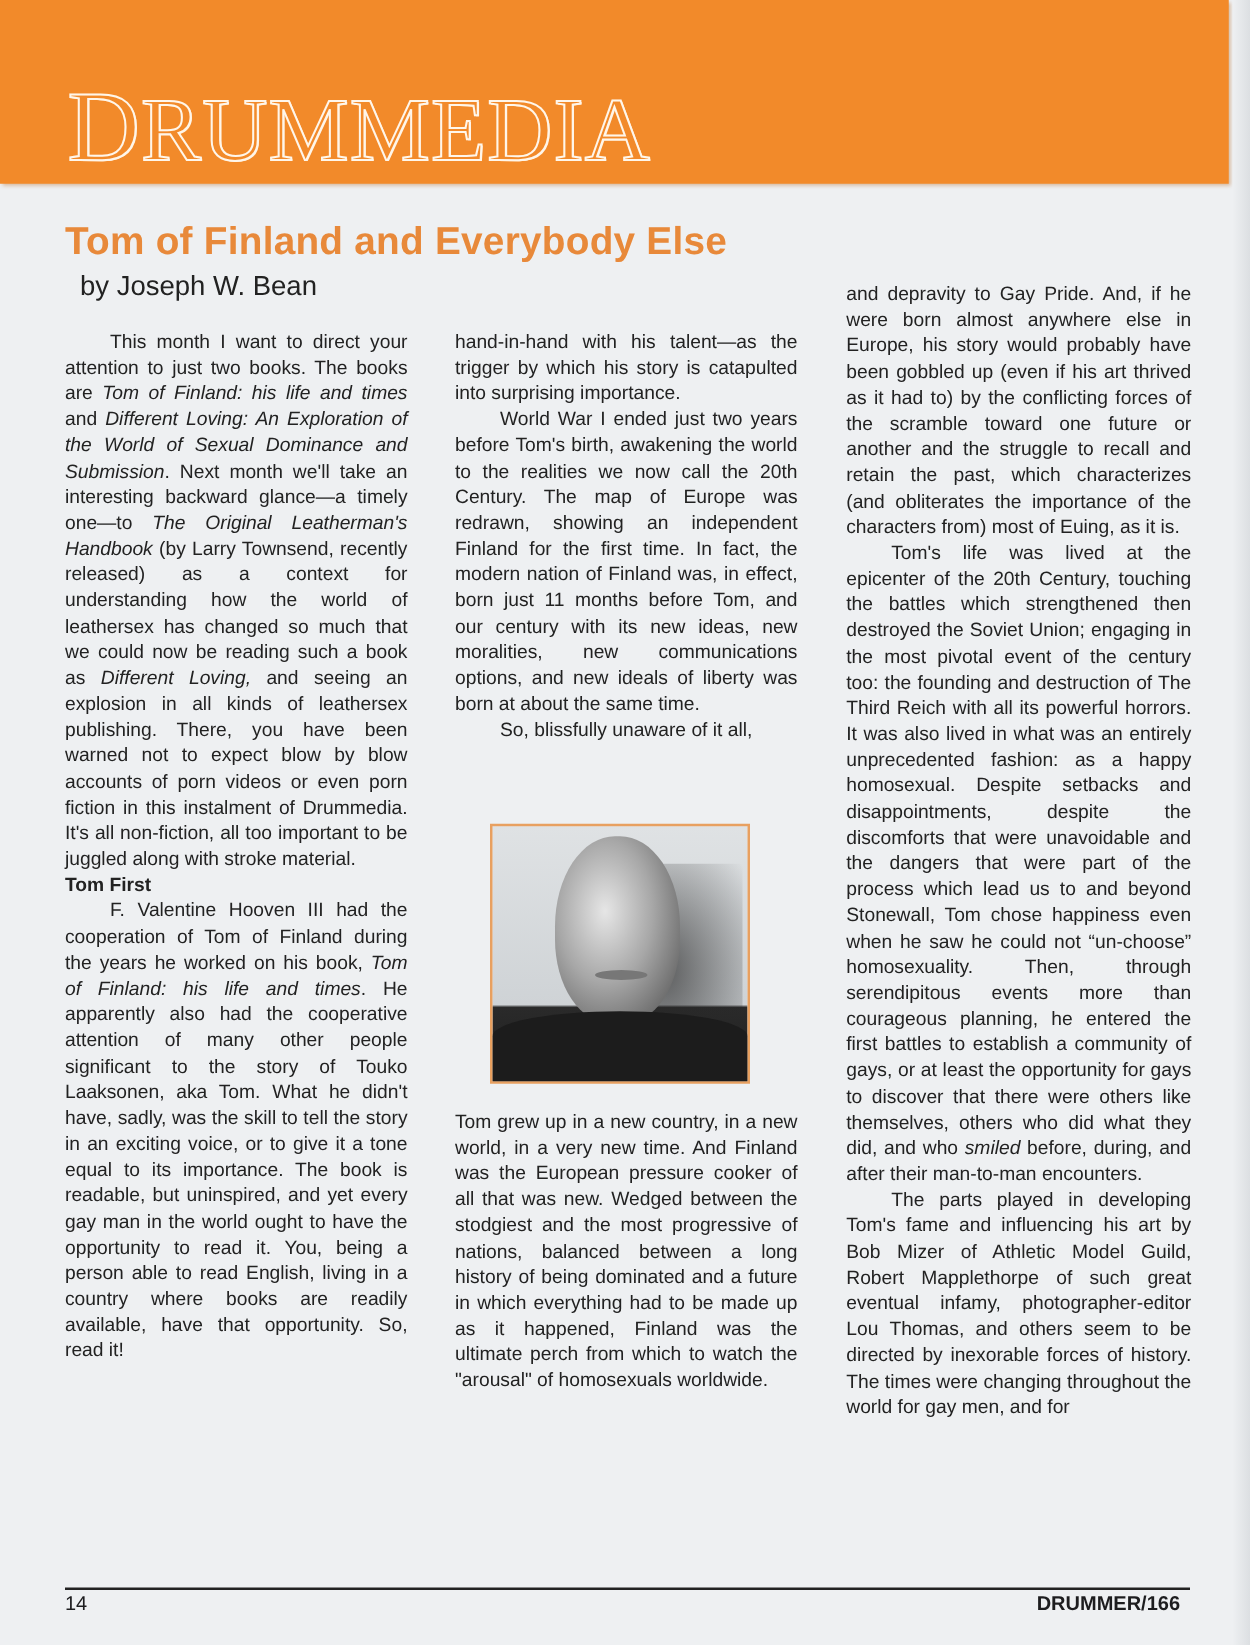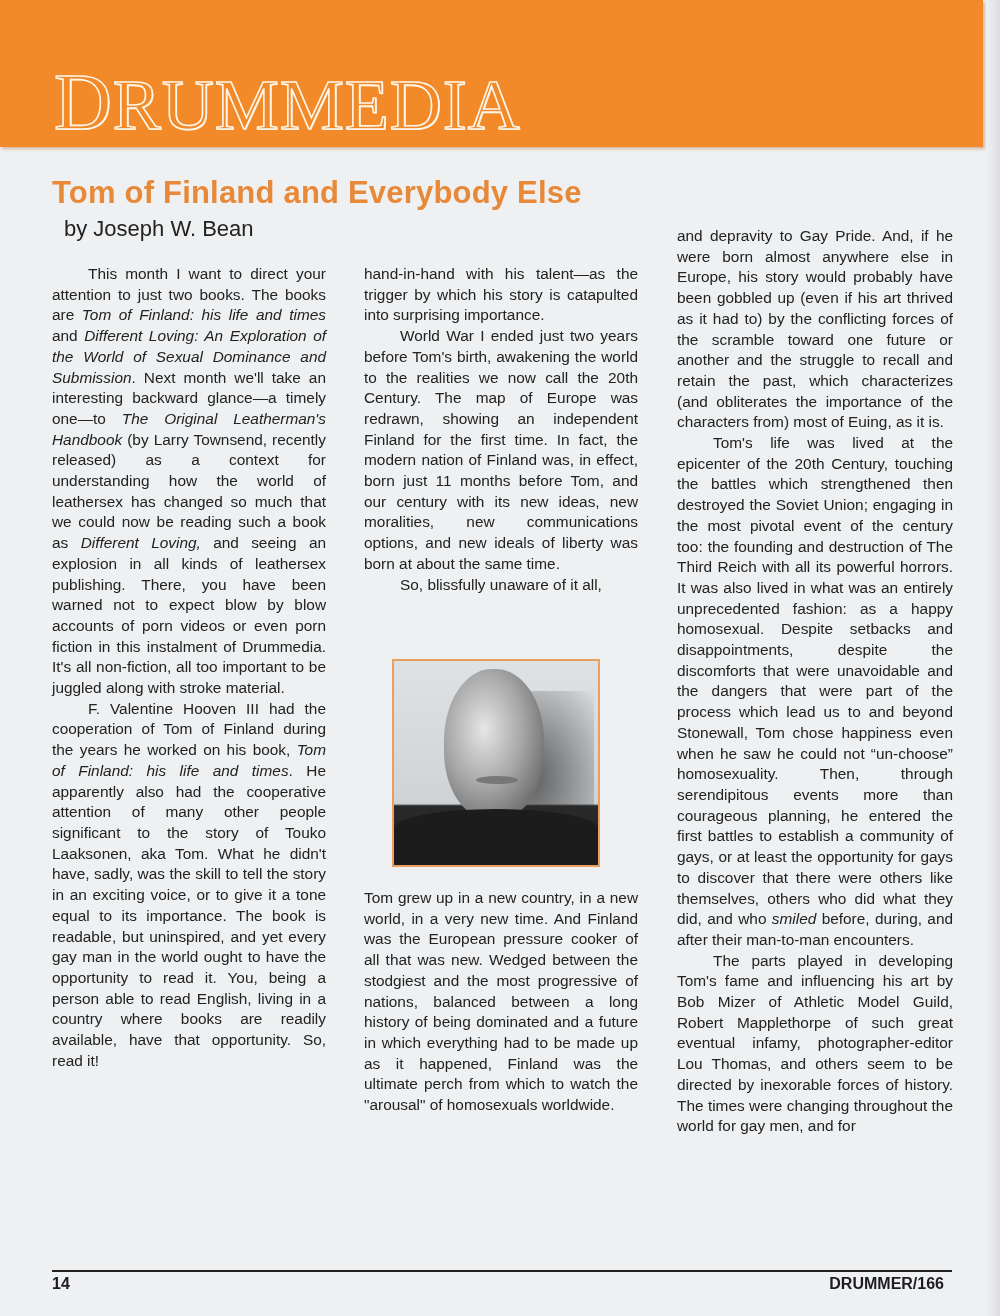--- a/index.html
+++ b/index.html
@@ -82,21 +82,21 @@
     position: absolute; left: 82px; top: 115px;
     width: 42px; height: 8px; border-radius: 50%;
     background: #777;
   }
   .rule {
     position: absolute; left: 52px; top: 1270px;
     width: 900px; height: 2px; background: #222;
   }
   .folio-left {
     position: absolute; left: 52px; top: 1275px;
-    font-size: 16px; font-weight: bold;
+    font-size: 16px; font-weight: normal;
   }
   .folio-right {
     position: absolute; right: 56px; top: 1275px;
     font-size: 16px; font-weight: bold;
   }
   .edge {
     position: absolute; right: 0; top: 0; width: 14px; height: 1316px;
     background: linear-gradient(90deg, #eef0f2, #dcdfe2);
   }
 </style>
@@ -106,20 +106,21 @@
 <div class="banner">
   <div class="banner-title"><span class="big">D</span><span class="small">RUMMEDIA</span></div>
 </div>
 <div class="edge"></div>
 
 <div class="article-title">Tom of Finland and Everybody Else</div>
 <div class="byline">by Joseph W. Bean</div>
 
 <div class="col col1">
   <p><span>This month I want to direct your attention to just two books. The books are </span><i>Tom of Finland: his life and times</i><span> and </span><i>Different Loving: An Exploration of the World of Sexual Dominance and Submission</i><span>. Next month we'll take an interesting backward glance—a timely one—to </span><i>The Original Leatherman's Handbook</i><span> (by Larry Townsend, recently released) as a context for understanding how the world of leathersex has changed so much that we could now be reading such a book as </span><i>Different Loving,</i><span> and seeing an explosion in all kinds of leathersex publishing. There, you have been warned not to expect blow by blow accounts of porn videos or even porn fiction in this instalment of Drummedia. It's all non-fiction, all too important to be juggled along with stroke material.</span></p>
+  <p class="head">Tom First</p>
   <p><span>F. Valentine Hooven III had the cooperation of Tom of Finland during the years he worked on his book, </span><i>Tom of Finland: his life and times</i><span>. He apparently also had the cooperative attention of many other people significant to the story of Touko Laaksonen, aka Tom. What he didn't have, sadly, was the skill to tell the story in an exciting voice, or to give it a tone equal to its importance. The book is readable, but uninspired, and yet every gay man in the world ought to have the opportunity to read it. You, being a person able to read English, living in a country where books are readily available, have that opportunity. So, read it!</span></p>
 </div>
 
 <div class="col col2a">
   <p class="noindent">hand-in-hand with his talent—as the trigger by which his story is catapulted into surprising importance.</p>
   <p>World War I ended just two years before Tom's birth, awakening the world to the realities we now call the 20th Century. The map of Europe was redrawn, showing an independent Finland for the first time. In fact, the modern nation of Finland was, in effect, born just 11 months before Tom, and our century with its new ideas, new moralities, new communications options, and new ideals of liberty was born at about the same time.</p>
   <p>So, blissfully unaware of it all,</p>
 </div>
 
 <div class="photo">

